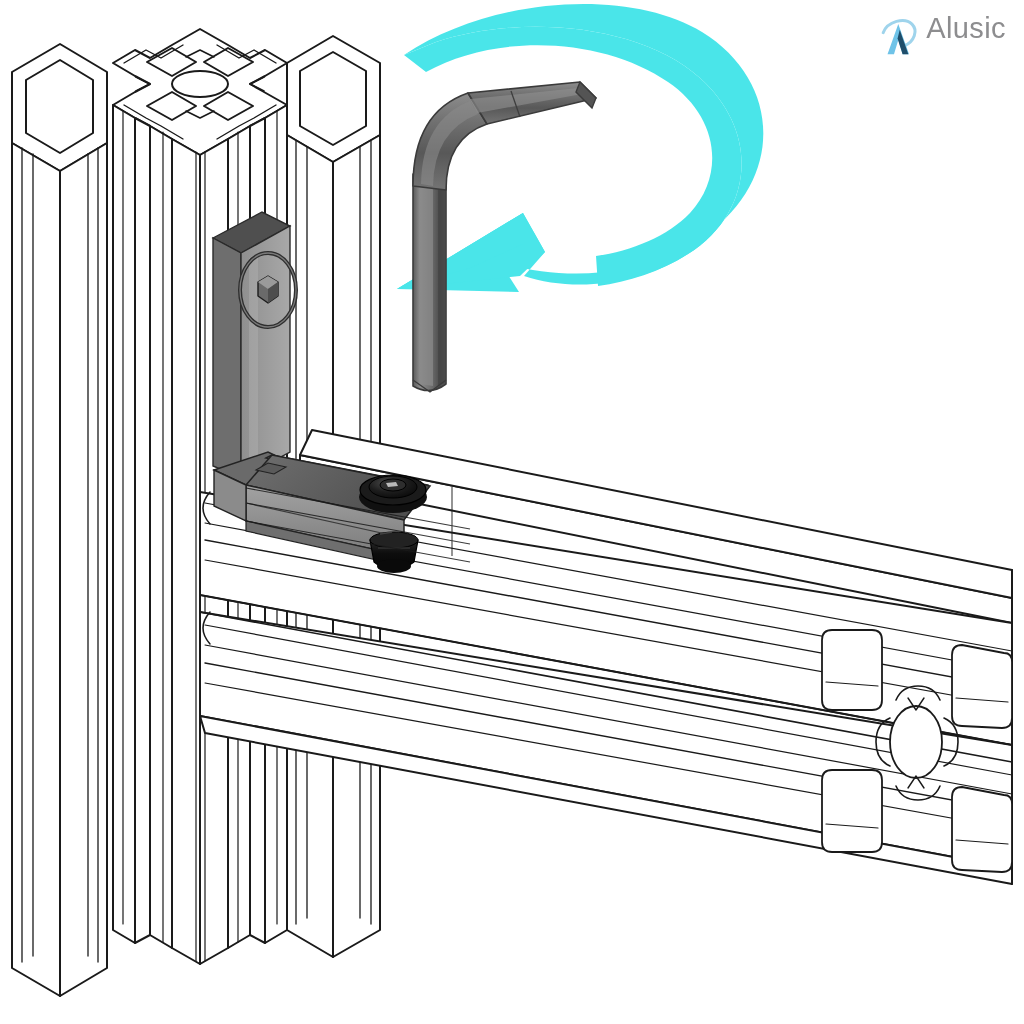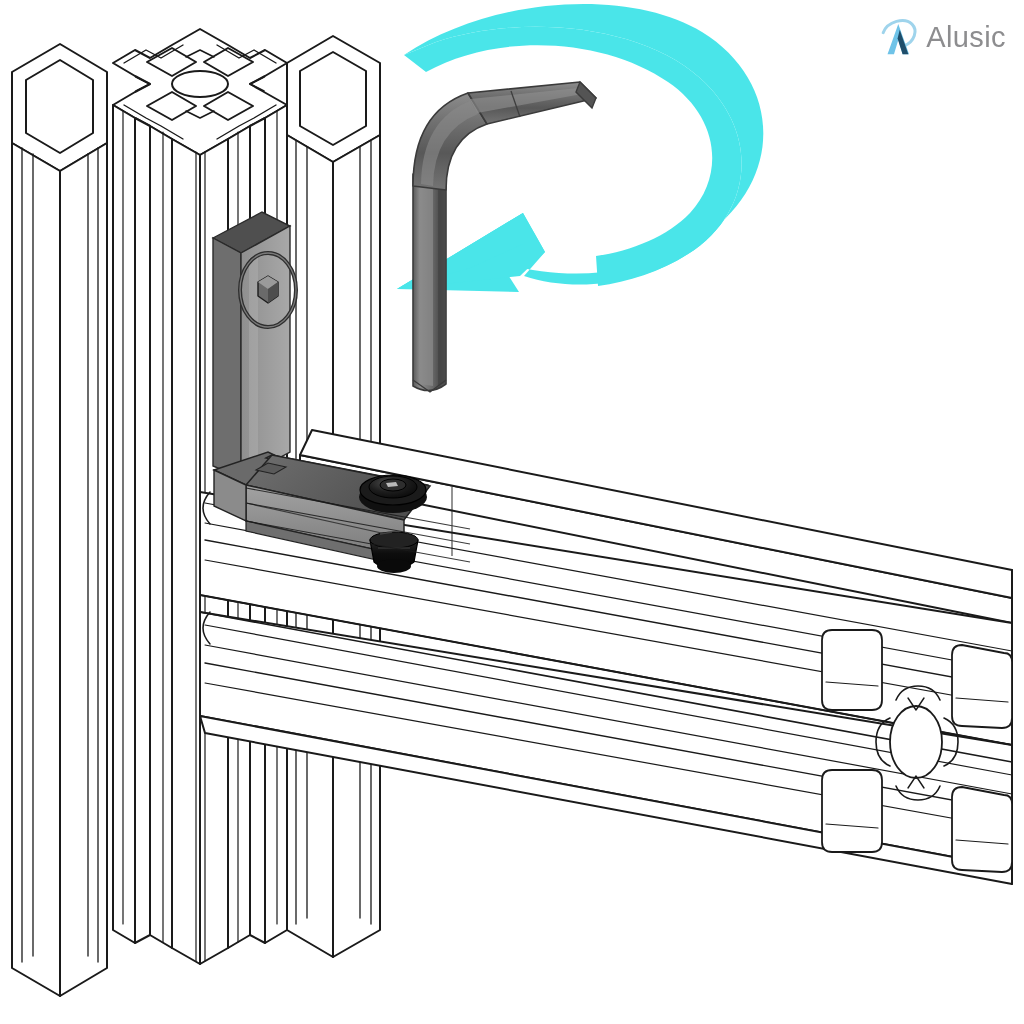--- a/index.html
+++ b/index.html
@@ -7,21 +7,21 @@
     width:1024px;height:1024px;overflow:hidden;
     font-family:"Liberation Sans", sans-serif;
     position:relative;
   }
   #stage{position:relative;width:1024px;height:1024px;background:#ffffff;}
   #scene{position:absolute;inset:0;width:1024px;height:1024px;}
 
   
   #brand{
     position:absolute; right:18px; top:14px;
-    display:flex; align-items:center; gap:4px;
+    display:flex; align-items:flex-start; gap:4px;
     user-select:none;
   }
   #brand .mark{width:46px;height:46px;display:block;}
   #brand .wordmark{
     font-size:29px; letter-spacing:.4px;
     color:#8d8d8f; font-weight:400; line-height:1;
     font-family:"Liberation Sans", sans-serif;
   }
 </style>
 </head>

